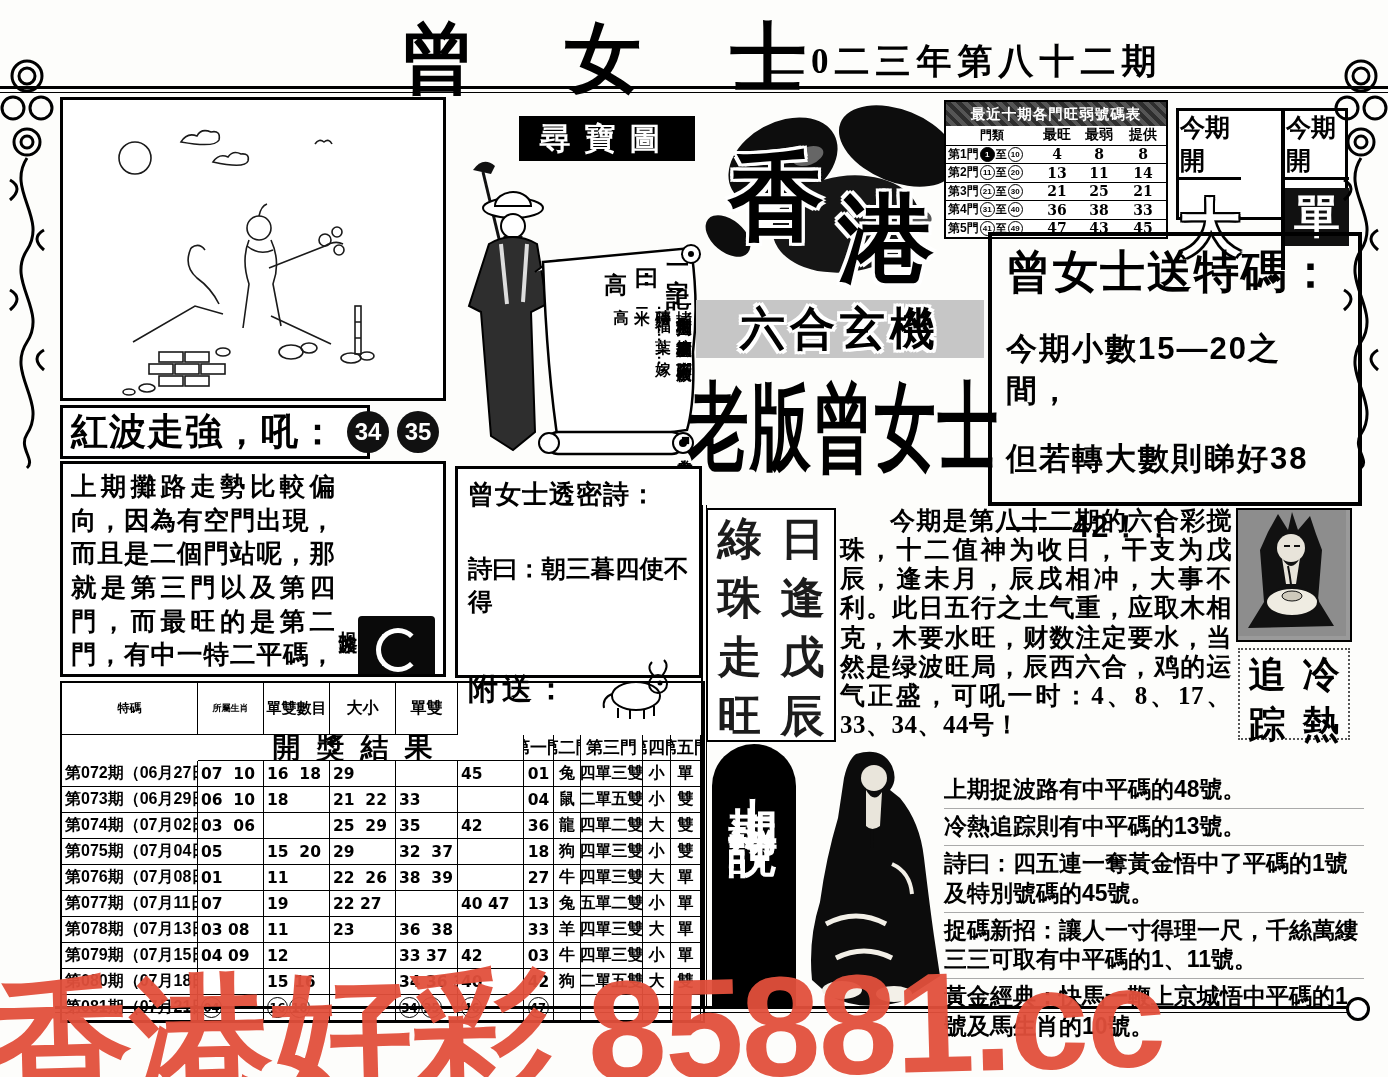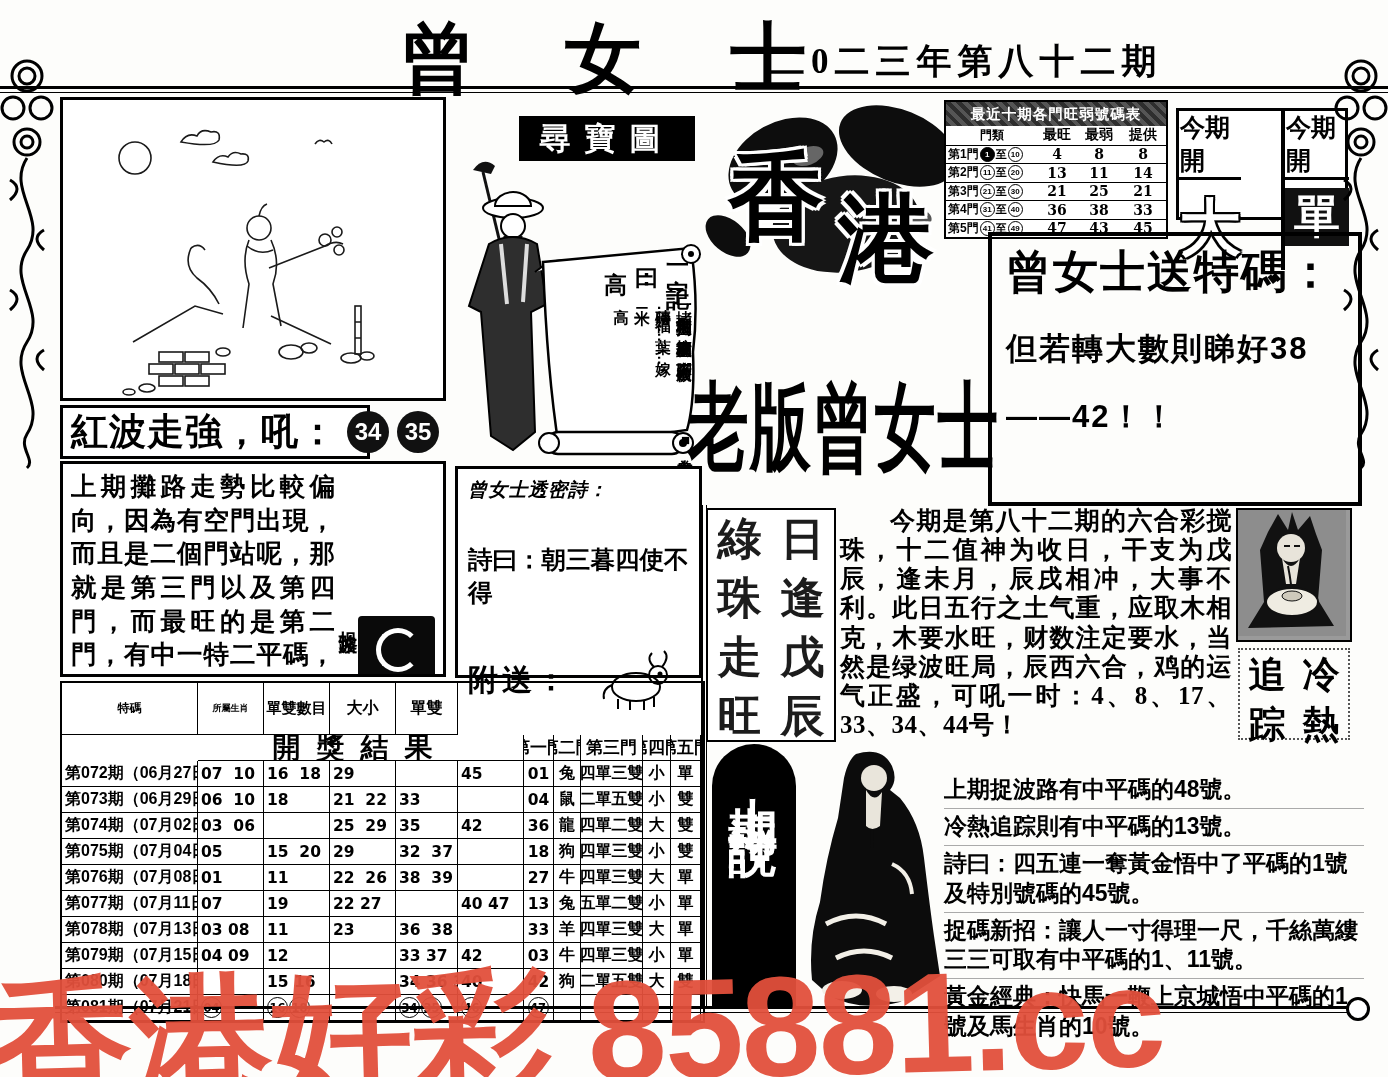--- a/index.html
+++ b/index.html
@@ -48,21 +48,21 @@
   
   #treasure-title{left:519px;top:116px;width:176px;height:45px;background:#000;color:#fff;
                   display:flex;align-items:center;justify-content:center;font-size:31px;font-weight:900;letter-spacing:14px;}
   #scroll-wrap{left:443px;top:152px;width:262px;height:312px;}
   #scroll-text{left:508px;top:252px;width:186px;height:196px;writing-mode:vertical-rl;
                display:flex;gap:5px;font-weight:700;}
   #scroll-text .hd2{font-size:23px;font-weight:900;letter-spacing:8px;}
   #scroll-text .ln{font-size:15.5px;letter-spacing:1px;}
   #scroll-text .sig{font-size:15px;margin-top:60px;}
   #poem-box{left:455px;top:466px;width:247px;height:212px;padding:8px 10px;display:flex;flex-direction:column;justify-content:space-between;}
-  #poem-title{font-size:19px;font-weight:900;font-style:italic;letter-spacing:1px;}
+  #poem-title{font-size:26px;font-weight:900;letter-spacing:1px;}
   #poem-line{font-size:24.5px;font-weight:900;letter-spacing:0px;}
   #gift-row{display:flex;align-items:center;gap:26px;}
   #gift-label{font-size:30px;font-weight:900;letter-spacing:4px;}
   
   #logo{left:688px;top:96px;width:308px;height:376px;}
   #logo-hk1{left:40px;top:38px;font-size:96px;font-weight:900;}
   #logo-hk2{left:150px;top:80px;font-size:96px;font-weight:900;}
   #logo-mid{left:8px;top:204px;width:288px;height:58px;background:#c6c6c6;display:flex;align-items:center;justify-content:center;
             font-size:45px;font-weight:900;letter-spacing:5px;}
   #logo-main{left:0;top:268px;font-size:96px;font-weight:900;white-space:nowrap;transform:scaleX(0.63);transform-origin:0 0;letter-spacing:3px;}
@@ -385,20 +385,21 @@
     <svg class="abs" style="left:0;top:0;" width="308" height="210" viewBox="0 0 308 210">
       <ellipse cx="95" cy="66" rx="58" ry="40" fill="#0d0d0d" transform="rotate(-28 95 66)"></ellipse>
       <ellipse cx="210" cy="50" rx="62" ry="36" fill="#0d0d0d" transform="rotate(22 210 50)"></ellipse>
       <ellipse cx="158" cy="128" rx="74" ry="48" fill="#161616" transform="rotate(-8 158 128)"></ellipse>
       <ellipse cx="40" cy="140" rx="26" ry="16" fill="#0d0d0d" transform="rotate(40 40 140)"></ellipse>
       <ellipse cx="120" cy="60" rx="16" ry="9" fill="#666" transform="rotate(-20 120 60)"></ellipse>
       <ellipse cx="226" cy="120" rx="18" ry="10" fill="#555" transform="rotate(15 226 120)"></ellipse>
     </svg>
     <div class="abs outline-w" id="logo-hk1">香</div>
     <div class="abs outline-w" id="logo-hk2">港</div>
+    <div class="abs outline-w" id="logo-mid">六合玄機</div>
     <div class="abs" id="logo-main">老版曾女士</div>
   </div>
 
   <div class="abs" id="hot-table">
     <div id="hot-title">最近十期各門旺弱號碼表</div>
     <div class="hot-row hot-head">
       <div class="g" style="justify-content:center;">門類</div>
       <div>最旺</div>
       <div>最弱</div>
       <div>提供</div>
@@ -468,20 +469,21 @@
     </div>
     <div class="half">
       <div class="cap">今期開</div>
       <div id="open-big2">單</div>
     </div>
   </div>
 
   <div class="abs" id="special-box">
     <div id="special-title">曾女士送特碼：</div>
 
+  <div class="special-line">今期小數15—20之間，</div>
       <div class="special-line">但若轉大數則睇好38</div>
       <div class="special-line">——42！！</div>
     </div>
 
   <div class="abs" id="vgrid">
       <span>綠</span>
       <span>日</span>
       <span>珠</span>
       <span>逢</span>
       <span>走</span>

